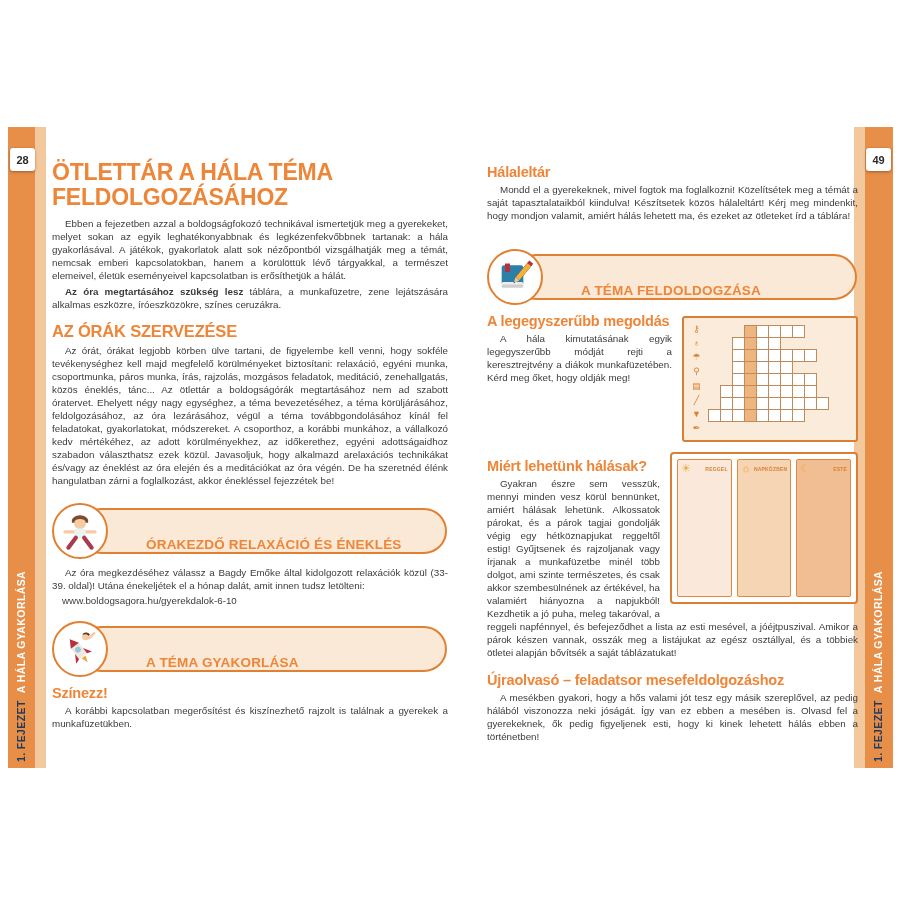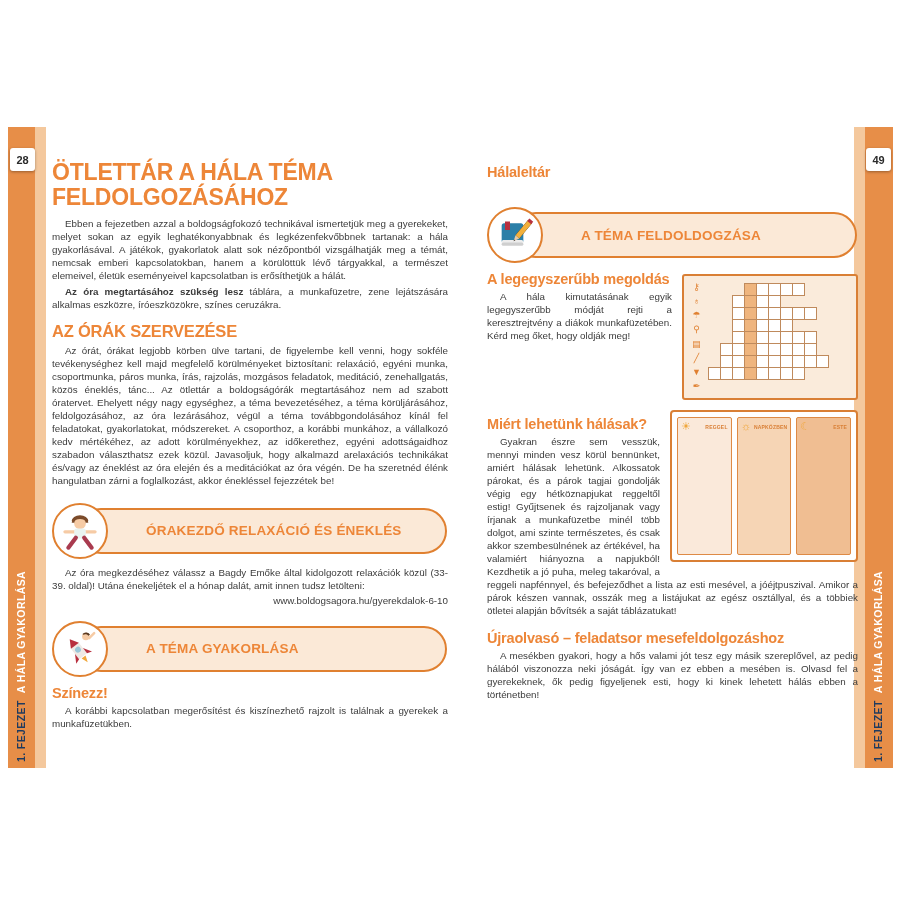--- a/index.html
+++ b/index.html
@@ -38,26 +38,26 @@
   h1{
     margin:0 0 8px 0;font-size:23px;line-height:1.07;color:#ED8638;
     font-weight:bold;letter-spacing:-.2px;
   }
   h2{margin:11px 0 2px 0;font-size:16.5px;color:#ED8638;letter-spacing:-.2px;}
   h3{margin:13px 0 2px 0;font-size:14.5px;color:#ED8638;letter-spacing:-.2px;}
   p.body{
     margin:3px 0;font-size:9.8px;line-height:1.33;text-align:justify;
     text-indent:13px;color:#3b3b3b;
   }
-  p.link-line{margin:3px 0 0 10px;font-size:9.8px;text-align:right;}
+  p.link-line{margin:3px 0 0 10px;font-size:9.8px;}
   
   .banner{position:relative;height:46px;margin:20px 0 12px 0;}
   .banner-pill{
     position:absolute;left:26px;right:1px;top:0;height:46px;background:#FBE9D7;
-    border:2px solid #E08030;border-radius:24px;display:flex;align-items:center;
+    border:2px solid #E08030;border-radius:24px;display:flex;align-items:flex-end;
     padding-left:66px;box-sizing:border-box;
   }
   .banner-circle{
     position:absolute;left:0;top:-5px;width:52px;height:52px;border-radius:50%;
     background:#ffffff;border:2px solid #E08030;z-index:2;
     display:flex;align-items:center;justify-content:center;
   }
   .banner-label{color:#ED8638;font-weight:bold;font-size:13.5px;letter-spacing:.2px;}
   
   .crossword{
@@ -162,20 +162,21 @@
       <span class="banner-label">A TÉMA GYAKORLÁSA</span>
     </div>
   </div>
 
   <h3>Színezz!</h3>
   <p class="body">A korábbi kapcsolatban megerősítést és kiszínezhető rajzolt is találnak a gyerekek a munkafüzetükben.</p>
 </div>
 
 <div class="col" id="col-right">
   <h3 style="margin-top:0;">Hálaleltár</h3>
+  <p class="body">Mondd el a gyerekeknek, mivel fogtok ma foglalkozni! Közelítsétek meg a témát a saját tapasztalataikból kiindulva! Készítsetek közös hálaleltárt! Kérj meg mindenkit, hogy mondjon valamit, amiért hálás lehetett ma, és ezeket az ötleteket írd a táblára!</p>
 
   <div class="banner" style="margin-top:32px;">
     <div class="banner-circle">
       <svg width="40" height="40" viewBox="0 0 48 48">
         <rect x="8" y="10" width="26" height="24" rx="3" fill="#2B7FA8"></rect>
         <rect x="12" y="8" width="6" height="10" fill="#B8303F"></rect>
         <path d="M12 18 l3 -2 3 2 V8 h-6 Z" fill="#B8303F"></path>
         <rect x="8" y="30" width="26" height="6" rx="2" fill="#EDEDED"></rect>
         <rect x="8" y="33" width="26" height="4" rx="2" fill="#CFCFCF"></rect>
         <g transform="rotate(40 32 20)">

